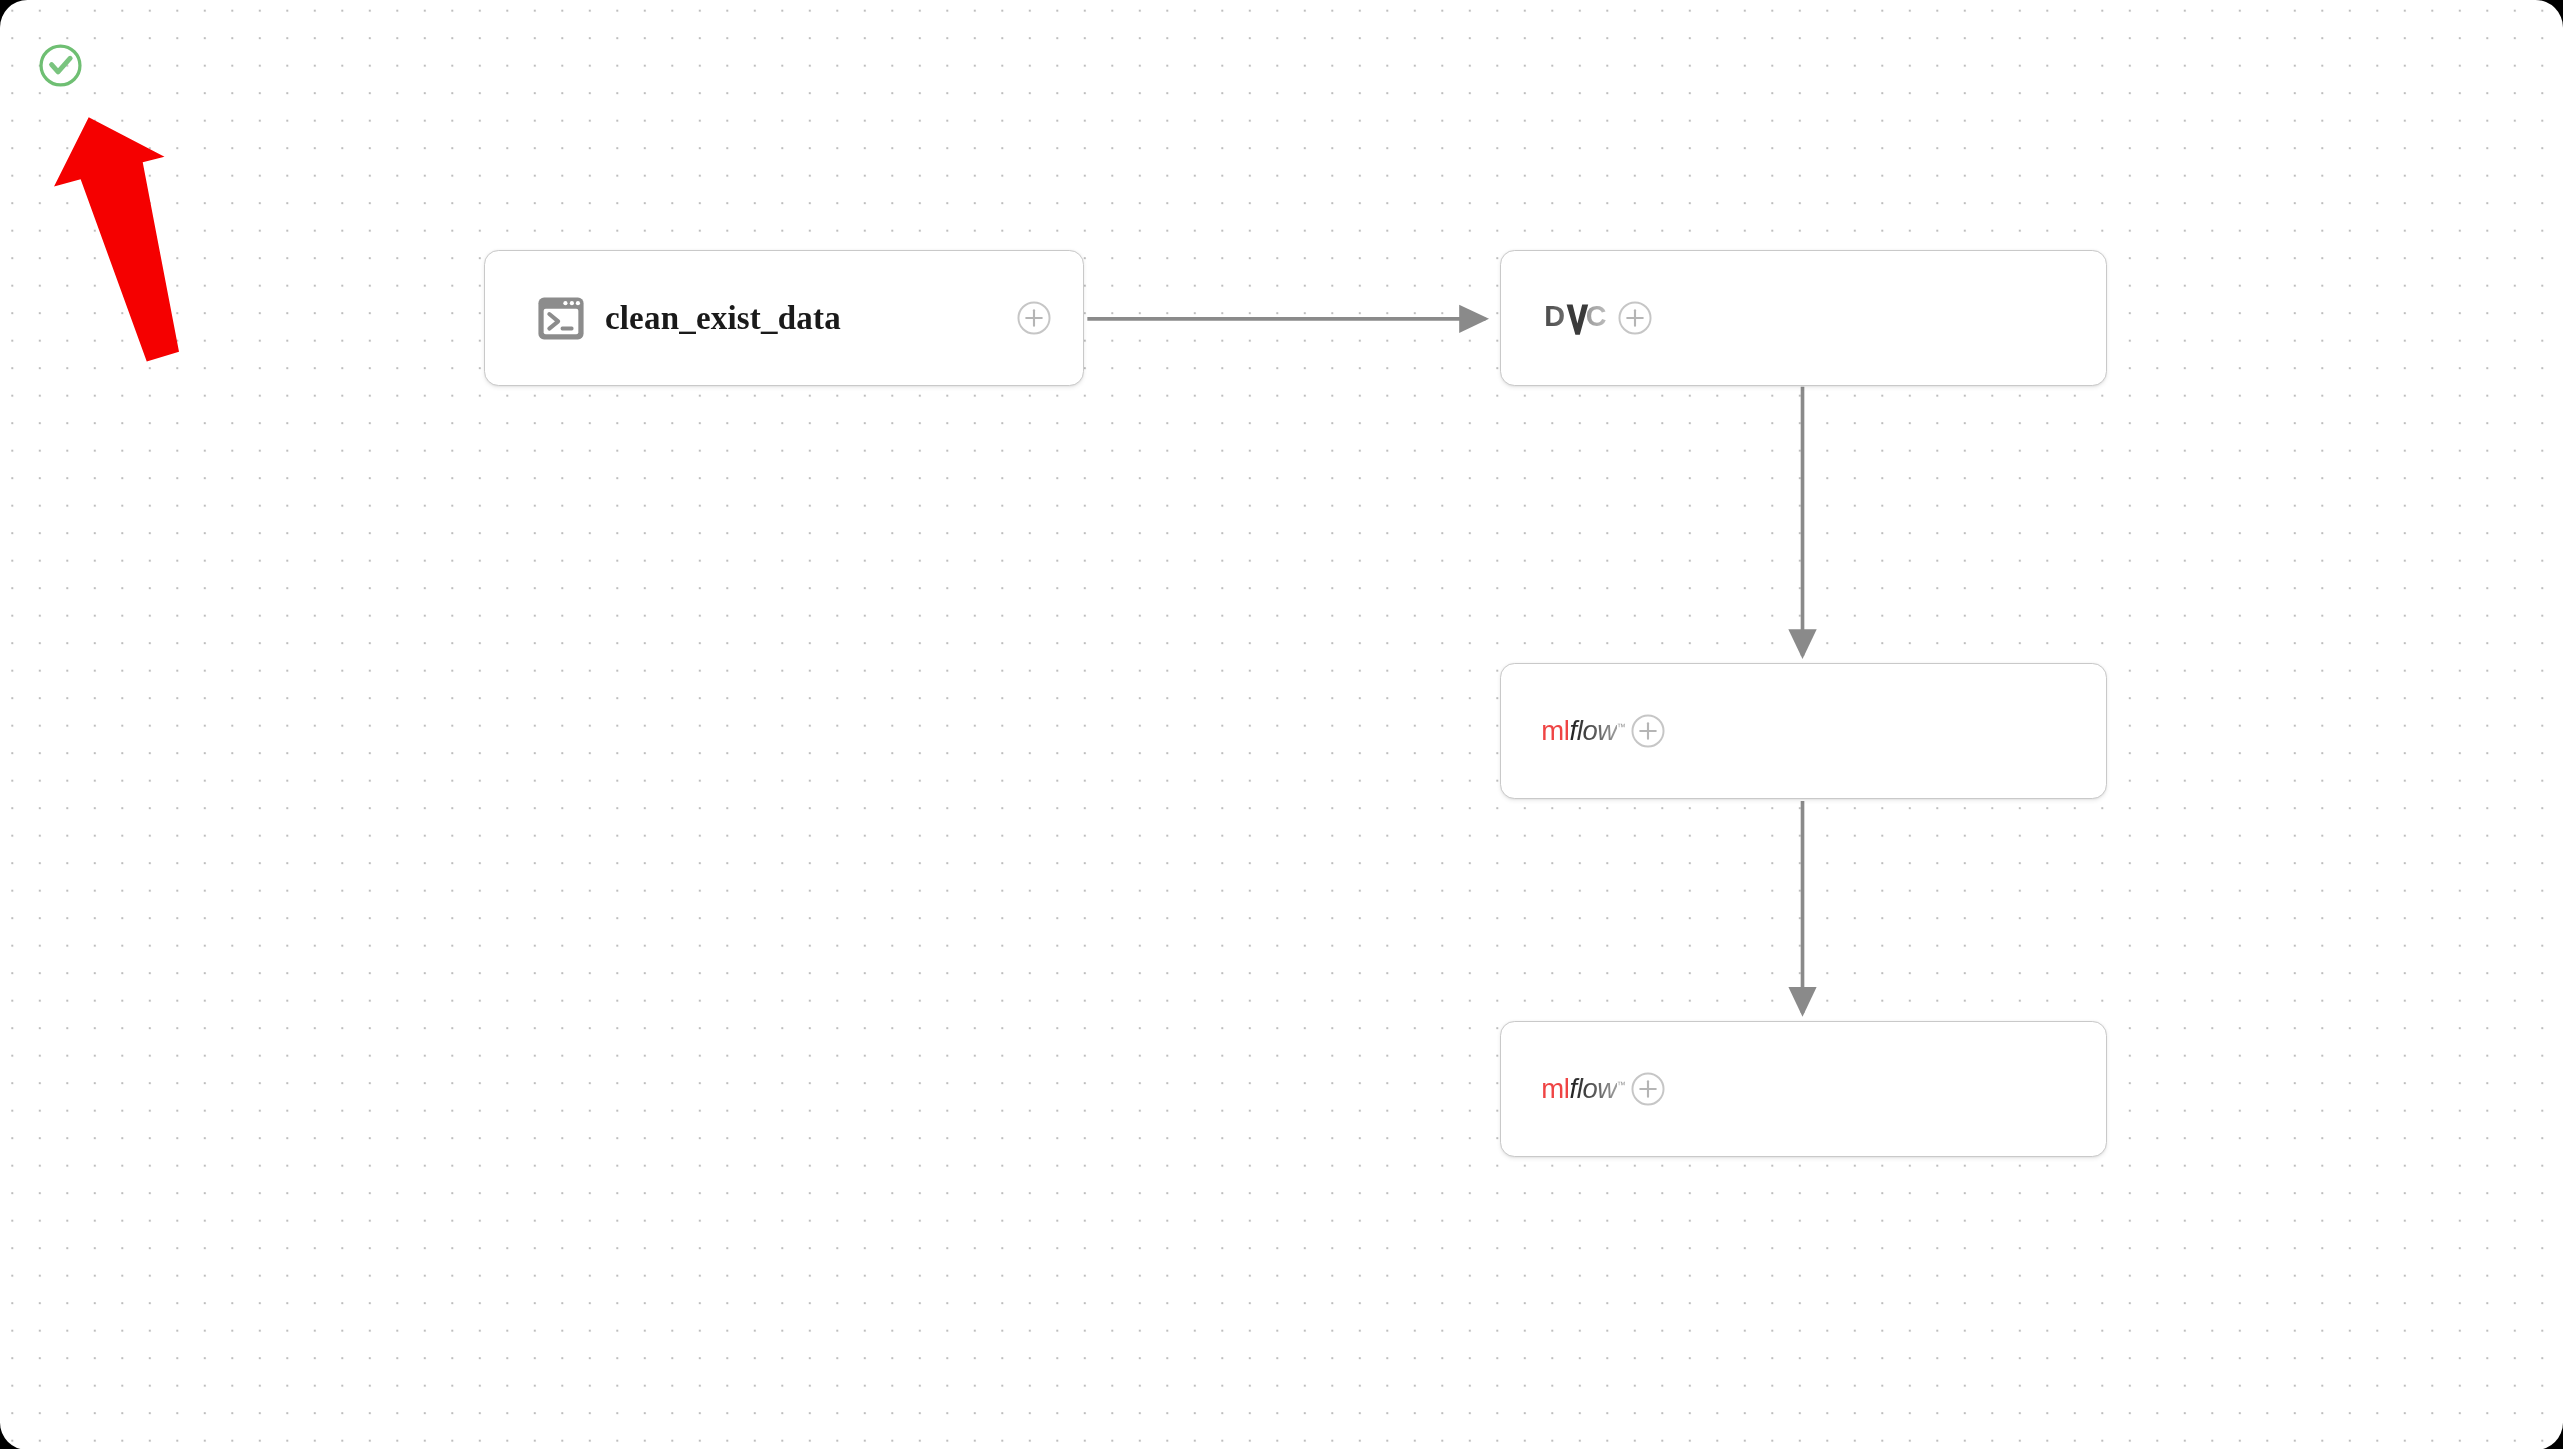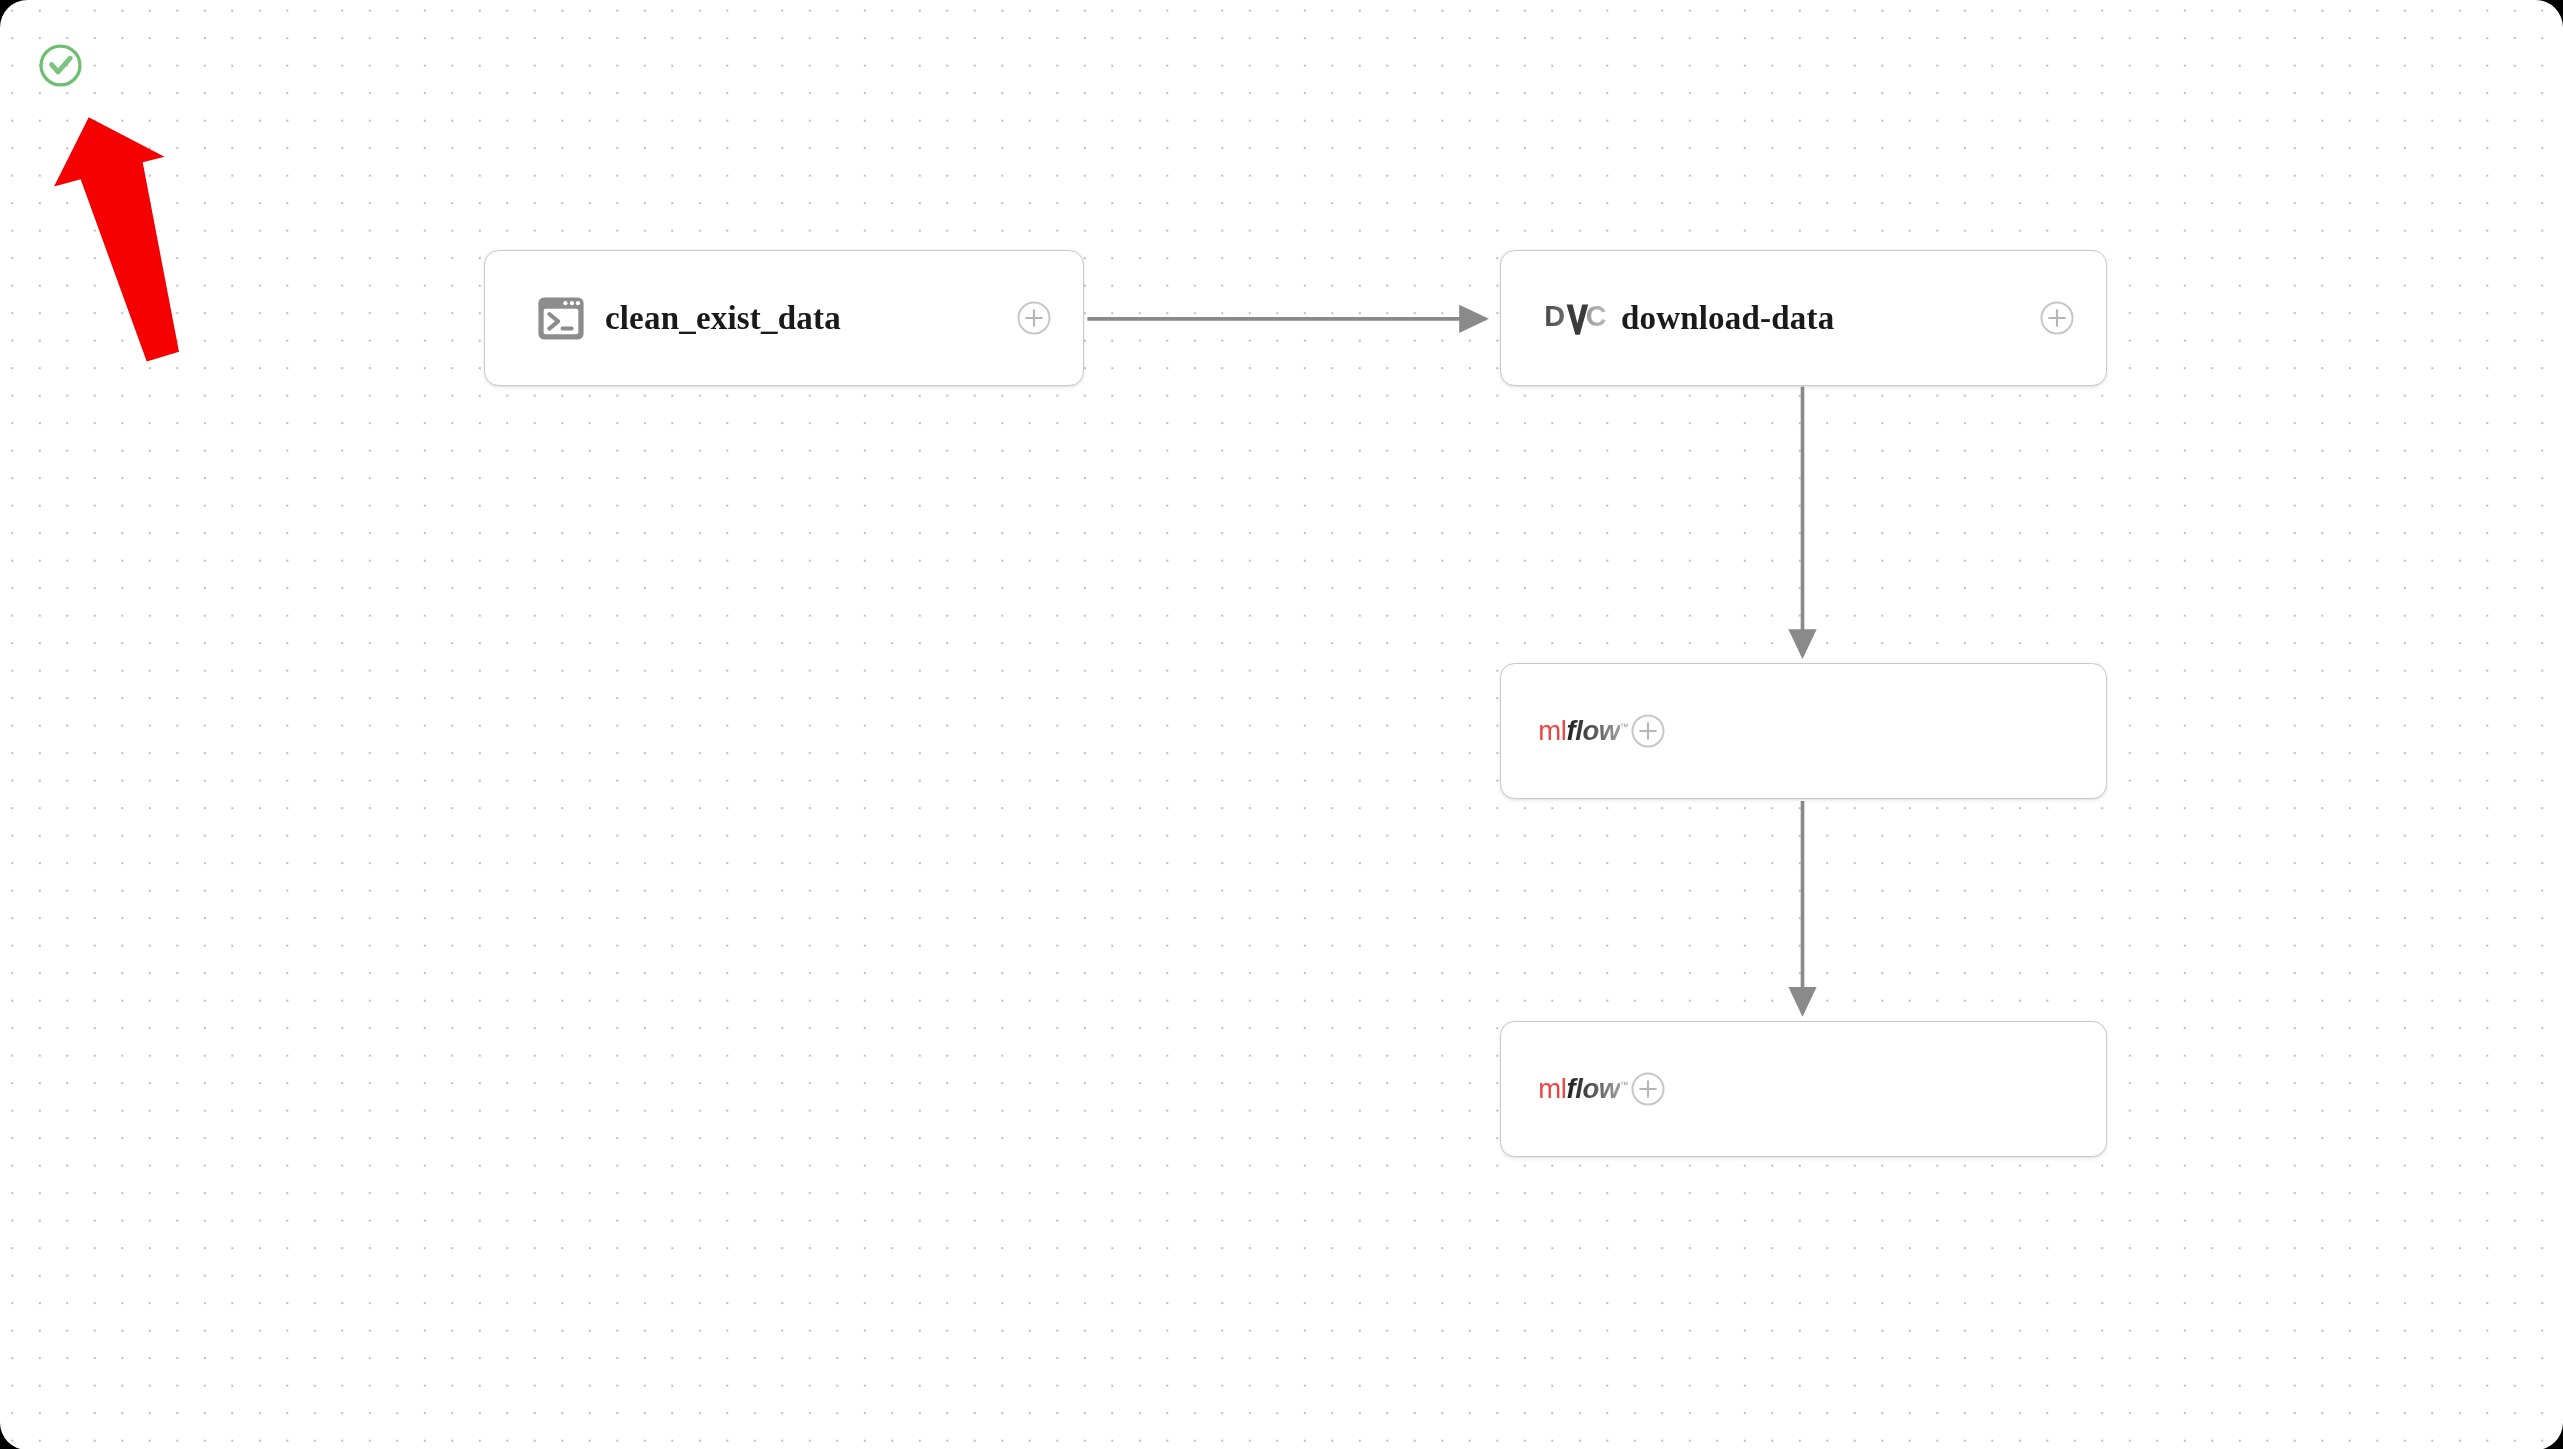--- a/index.html
+++ b/index.html
@@ -95,21 +95,21 @@
     white-space: nowrap;
     display: inline-block;
   }
   .mlflow-mark .ml {
     color: #ef4444;
     font-weight: 500;
     letter-spacing: -0.4px;
   }
   .mlflow-mark .flow {
     font-style: italic;
-    font-weight: bold;
+    font-weight: normal;
     color: #3f3f3f;
     background: linear-gradient(90deg, #1d1d1d 0%, #4d4d4d 45%, #9e9e9e 100%);
     -webkit-background-clip: text;
     background-clip: text;
     -webkit-text-fill-color: transparent;
     letter-spacing: -0.4px;
   }
   .mlflow-mark .tm {
     font-size: 9px;
     color: #9a9a9a;
@@ -202,21 +202,20 @@
             <linearGradient id="dvcGradC" x1="0" y1="0" x2="1" y2="0">
               <stop offset="0%" stop-color="#9a9a9a"></stop>
               <stop offset="100%" stop-color="#bdbdbd"></stop>
             </linearGradient>
           </defs>
           <text x="0" y="35" font-family="Liberation Sans, sans-serif" font-size="36" font-weight="bold" fill="url(#dvcGradD)">D</text>
           <path d="M28 8 L35.5 8 L41.5 32 L47.5 8 L55 8 L44.5 46 L39 46 Z" fill="#3b3b3b"></path>
           <text x="52" y="35" font-family="Liberation Sans, sans-serif" font-size="36" font-weight="bold" fill="url(#dvcGradC)">C</text>
         </svg>
       </span>
-      <span class="node-label">download-data</span>
       <span class="node-add">
         <svg width="36" height="36" viewBox="0 0 44 44" xmlns="http://www.w3.org/2000/svg">
           <circle cx="22" cy="22" r="19" fill="none" stroke="#c6c6c6" stroke-width="2.4"></circle>
           <line x1="22" y1="12.5" x2="22" y2="31.5" stroke="#b5b5b5" stroke-width="2.6" stroke-linecap="round"></line>
           <line x1="12.5" y1="22" x2="31.5" y2="22" stroke="#b5b5b5" stroke-width="2.6" stroke-linecap="round"></line>
         </svg>
       </span>
     </div>
 
     <div class="node" style="left:1500px; top:663px; width:607px; height:136px;">

